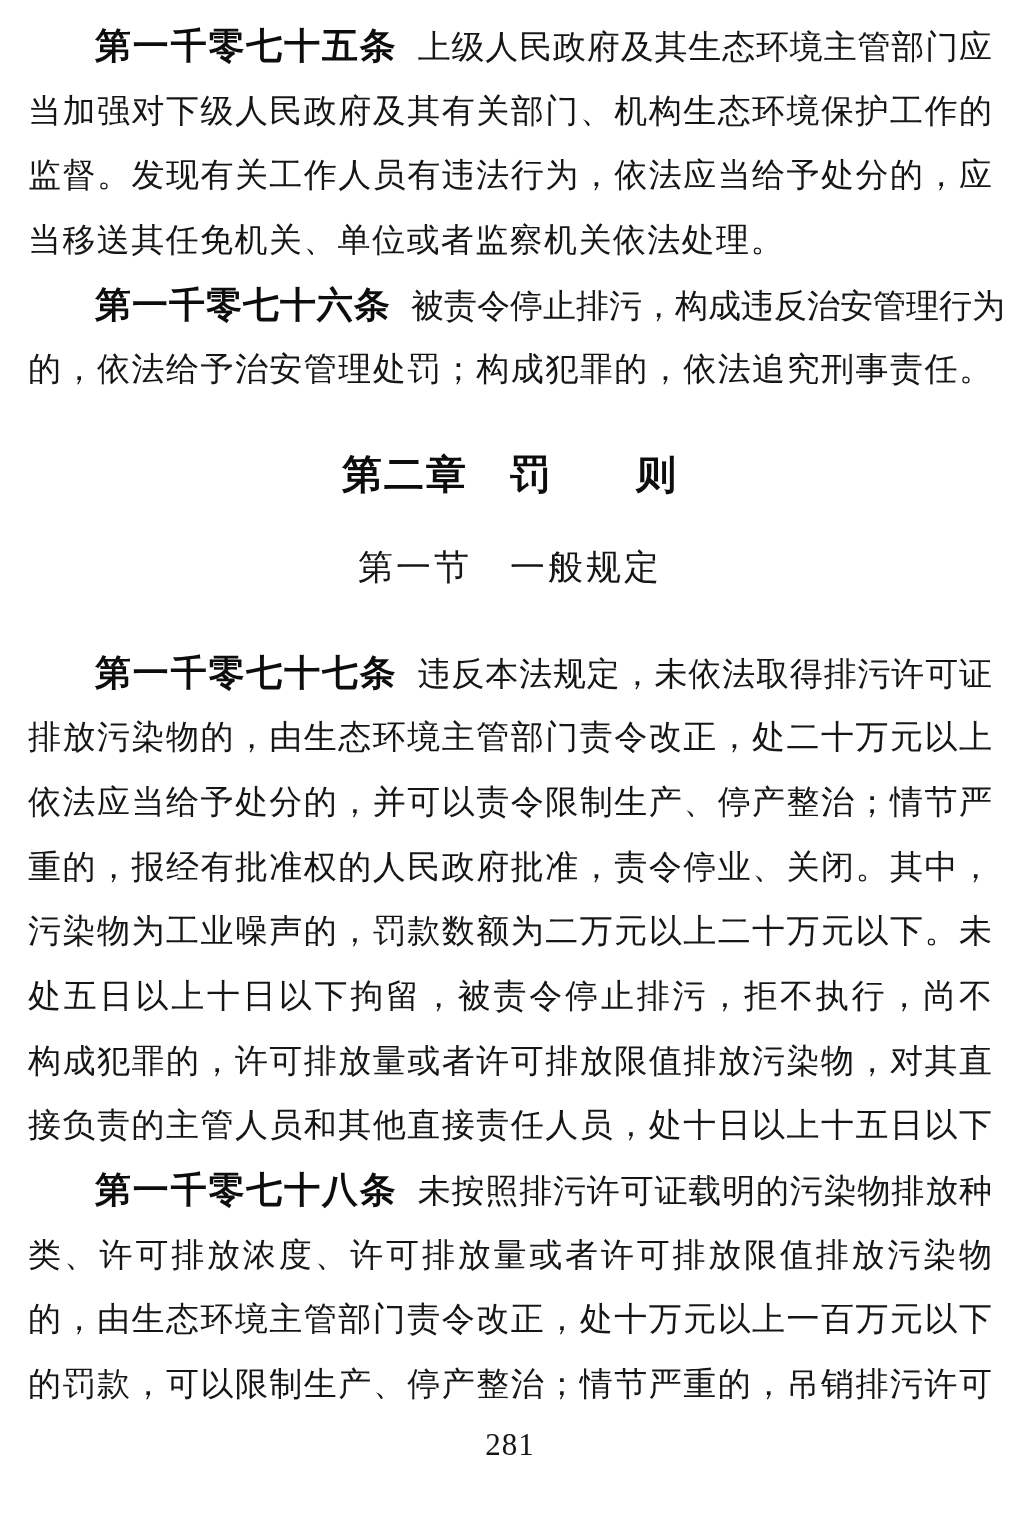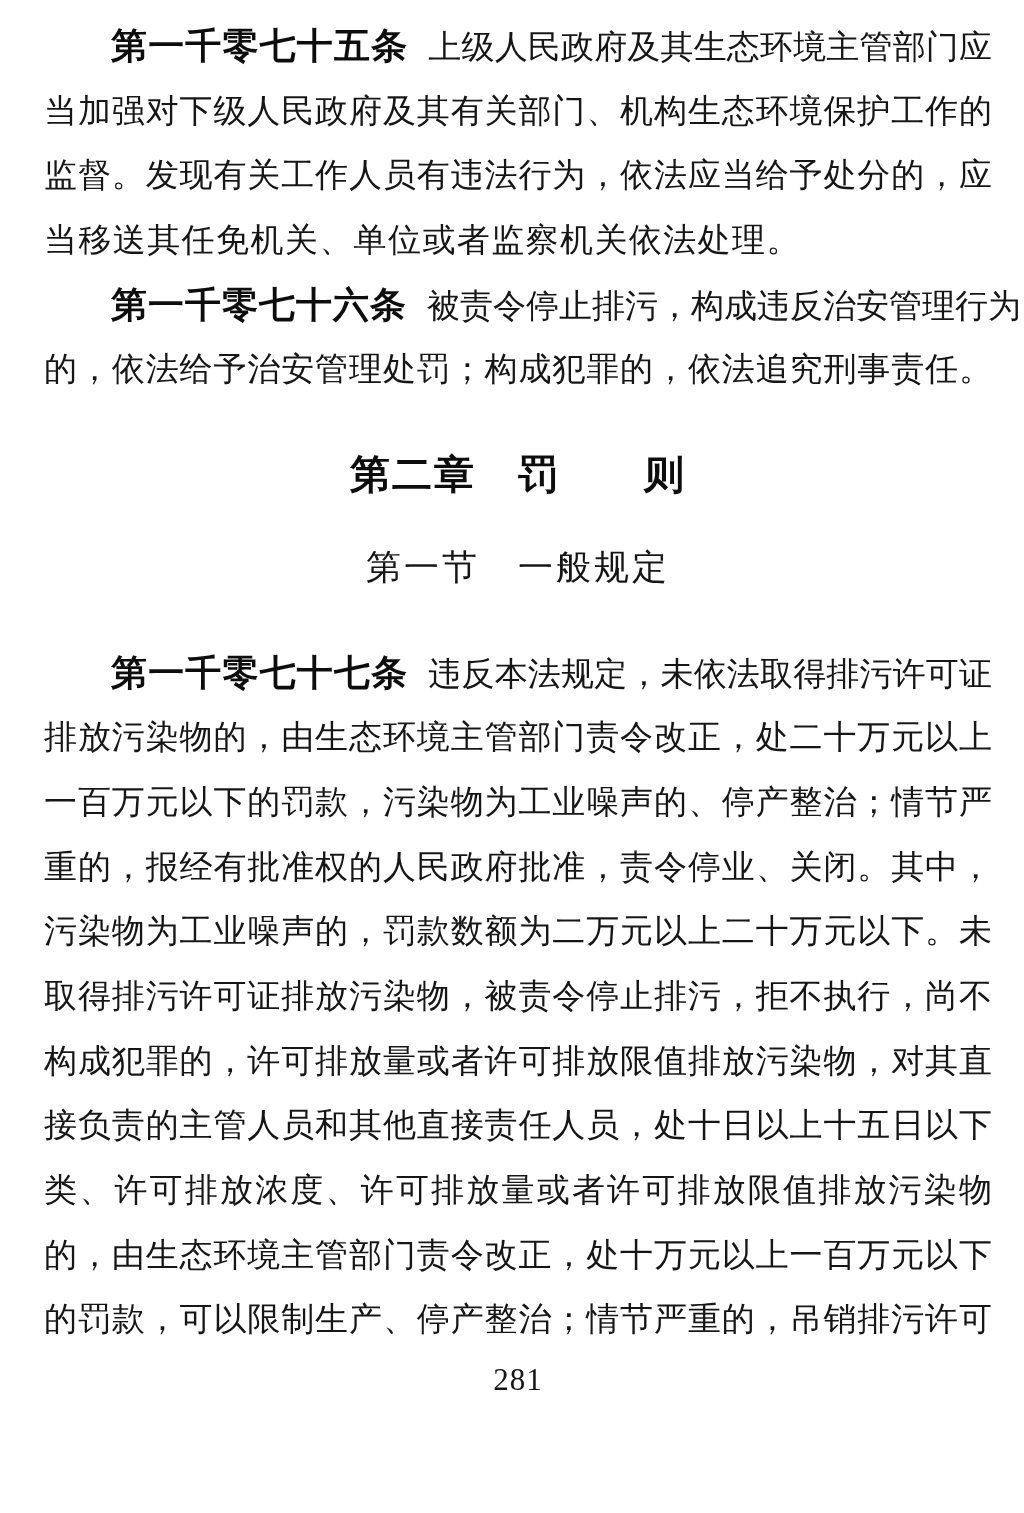--- a/index.html
+++ b/index.html
@@ -12,21 +12,21 @@
     height: 1513px;
     position: relative;
     color: #161616;
     font-family: "Liberation Serif", serif;
     overflow: hidden;
   }
   .page {
     box-sizing: border-box;
     width: 1024px;
     height: 1197px;
-    padding: 14px 32px 0 44px;
+    padding: 14px 32px 0 28px;
     background: #ffffff;
   }
   .paragraph { margin: 0; padding: 0; }
   .line {
     height: 64.7px;
     line-height: 64.7px;
     font-size: 33px;
     color: #161616;
     font-family: "Liberation Serif", serif;
     text-align: justify;
@@ -103,29 +103,30 @@
     <div class="line">的，依法给予治安管理处罚；构成犯罪的，依法追究刑事责任。</div>
   </section>
 
   <h1 class="chapter-heading">第二章　罚　　则</h1>
 
   <h2 class="section-heading">第一节　一般规定</h2>
 
   <section class="paragraph para-gap">
     <div class="line first"><span class="art-num">第一千零七十七条</span><span>违反本法规定，未依法取得排污许可证</span></div>
     <div class="line">排放污染物的，由生态环境主管部门责令改正，处二十万元以上</div>
-    <div class="line">一百万元以下的罚款，污染物为工业噪声的、停产整治；情节严</div>
+    <div class="line">依法应当给予处分的，并可以责令限制生产、停产整治；情节严</div>
     <div class="line">重的，报经有批准权的人民政府批准，责令停业、关闭。其中，</div>
     <div class="line">污染物为工业噪声的，罚款数额为二万元以上二十万元以下。未</div>
-    <div class="line">取得排污许可证排放污染物，被责令停止排污，拒不执行，尚不</div>
+    <div class="line">处五日以上十日以下拘留，被责令停止排污，拒不执行，尚不</div>
     <div class="line">构成犯罪的，许可排放量或者许可排放限值排放污染物，对其直</div>
     <div class="line">接负责的主管人员和其他直接责任人员，处十日以上十五日以下</div>
   </section>
 
   <section class="paragraph">
+    <div class="line first"><span class="art-num">第一千零七十八条</span><span>未按照排污许可证载明的污染物排放种</span></div>
     <div class="line">类、许可排放浓度、许可排放量或者许可排放限值排放污染物</div>
     <div class="line">的，由生态环境主管部门责令改正，处十万元以上一百万元以下</div>
     <div class="line">的罚款，可以限制生产、停产整治；情节严重的，吊销排污许可</div>
   </section>
 
   <footer class="page-number">281</footer>
 
 </div>
 
 </body></html>

